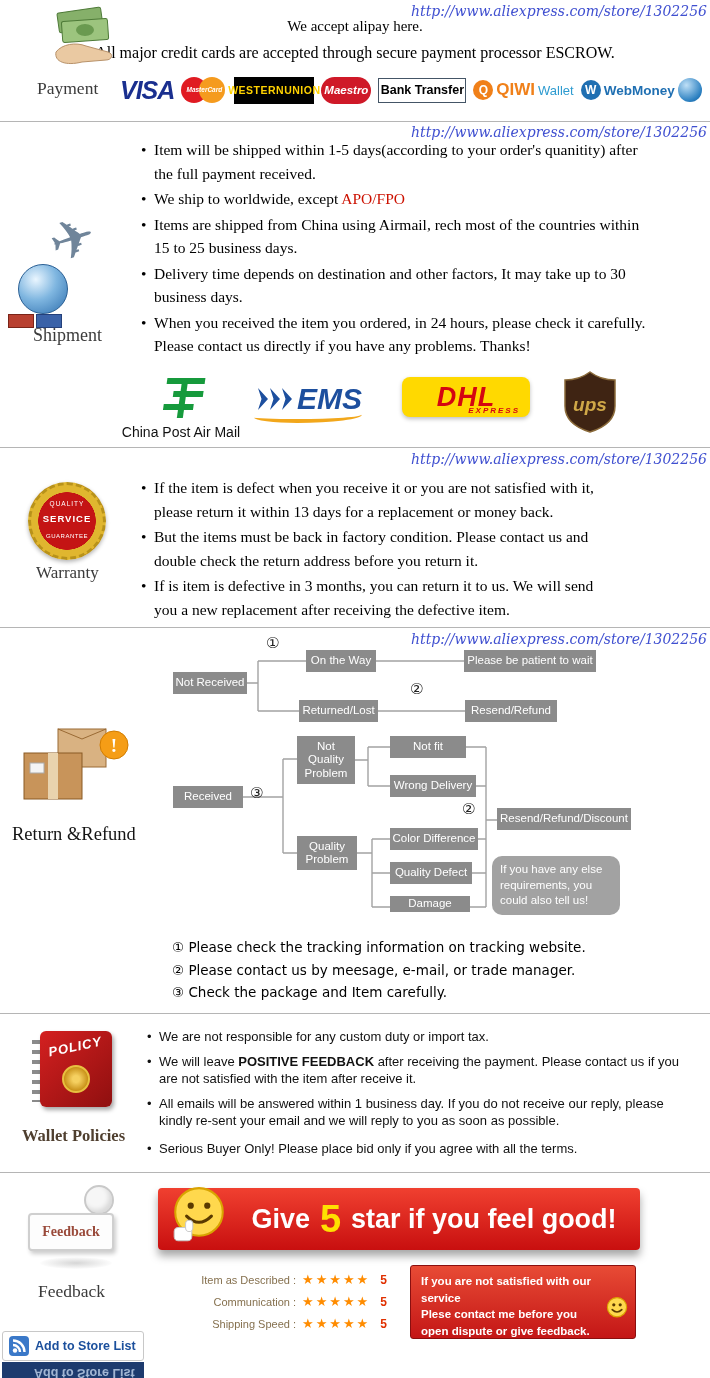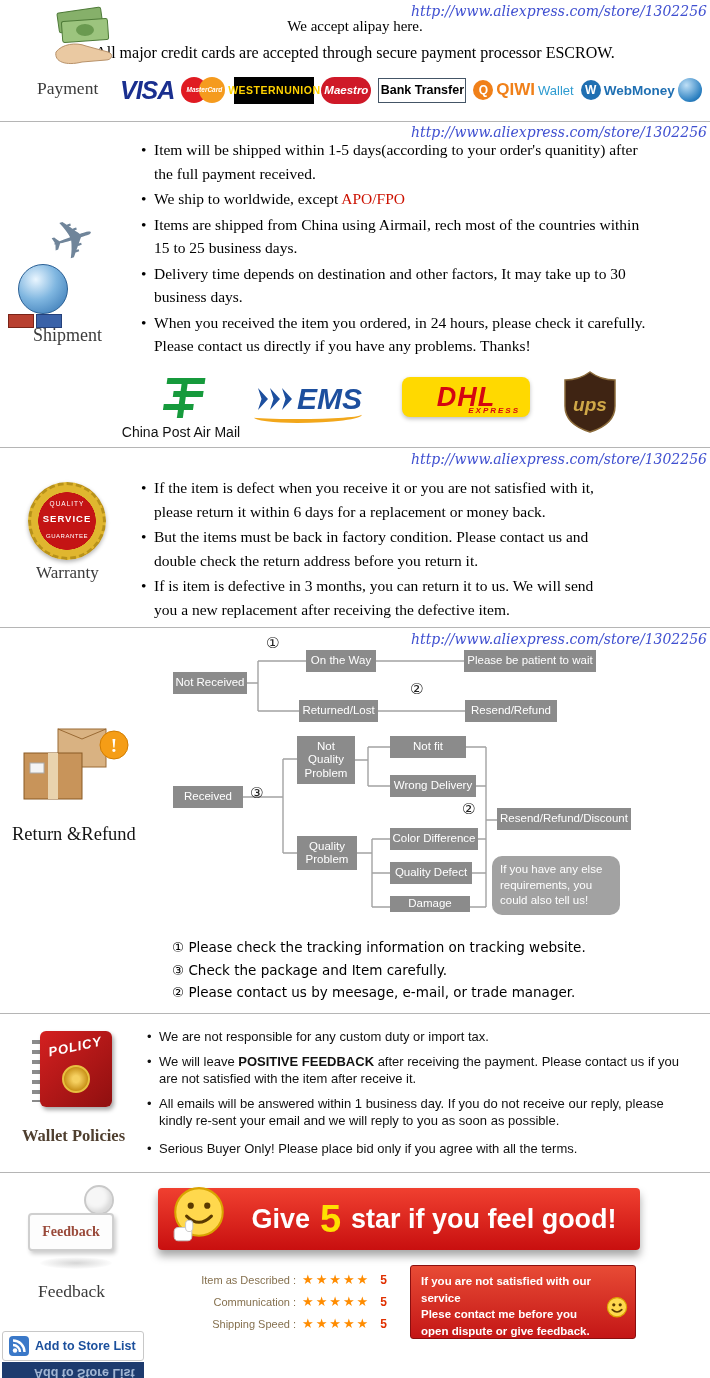--- a/index.html
+++ b/index.html
@@ -188,21 +188,21 @@
 
   <section class="divided" style="top:447px;height:180px">
     <a class="url" style="top:3px" href="#">http://www.aliexpress.com/store/1302256</a>
     <div class="badge">
       <span class="bt">QUALITY</span>
       <span class="bm">SERVICE</span>
       <span class="bb">GUARANTEE</span>
     </div>
     <div class="seclabel" style="left:36px;top:115px;font-size:17px">Warranty</div>
     <ul class="bullets" style="left:140px;top:28px;width:478px">
-      <li><span>If the item is defect when you receive it or you are not satisfied with it, please return it within 6 days for a replacement or money back.</span></li>
+      <li><span>If the item is defect when you receive it or you are not satisfied with it, please return it within 13 days for a replacement or money back.</span></li>
       <li><span>But the items must be back in factory condition. Please contact us and double check the return address before you return it.</span></li>
       <li><span>If is item is defective in 3 months, you can return it to us. We will send you a new replacement after receiving the defective item.</span></li>
     </ul>
   </section>
 
   <section class="divided" style="top:627px;height:386px">
     <a class="url" style="top:3px" href="#">http://www.aliexpress.com/store/1302256</a>
 
     <svg style="position:absolute;left:0;top:0" width="710" height="310">
       <path d="M247,55 H258 M258,33 V83 M258,33 H306 M258,83 H299 M376,33 H464 M378,83 H465 M243,169 H283 M283,131 V225 M283,131 H297 M283,225 H297 M355,132 H368 M368,119 V158 M368,119 H390 M368,158 H390 M357,225 H372 M372,211 V279 M372,211 H390 M372,245 H390 M372,279 H390 M466,119 H486 M476,158 H486 M486,119 V279 M478,211 H486 M472,245 H486 M470,279 H486 M486,192 H497" stroke="#a3a3a3" stroke-width="1.4" fill="none"></path>
@@ -235,22 +235,22 @@
       <rect x="6" y="30" width="58" height="46" fill="#c8945a" stroke="#8a5a24"></rect>
       <rect x="30" y="30" width="10" height="46" fill="#e9d3ae"></rect>
       <rect x="12" y="40" width="14" height="10" fill="#f4f4f4" stroke="#aaa"></rect>
       <circle cx="96" cy="22" r="14" fill="#f59d16" stroke="#d27d00"></circle>
       <text x="96" y="29" text-anchor="middle" font-size="19" font-weight="bold" fill="#fff">!</text>
     </svg>
     <div class="seclabel rr-label" style="left:12px;top:196px">Return &amp;Refund</div>
 
     <div class="notes">
       <div>① Please check the tracking information on tracking website.</div>
+      <div>② Please contact us by meesage, e-mail, or trade manager.</div>
       <div>③ Check the package and Item carefully.</div>
-      <div>② Please contact us by meesage, e-mail, or trade manager.</div>
     </div>
   </section>
 
   <section class="divided" style="top:1013px;height:155px">
     <div class="book">
       <div class="book-rings"></div>
       <div class="book-cover">
         <span class="book-text">POLICY</span>
         <div class="book-seal"></div>
       </div>

